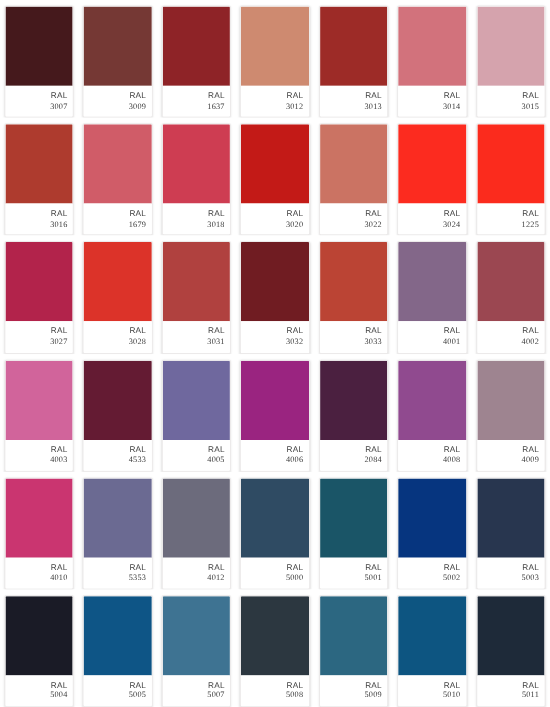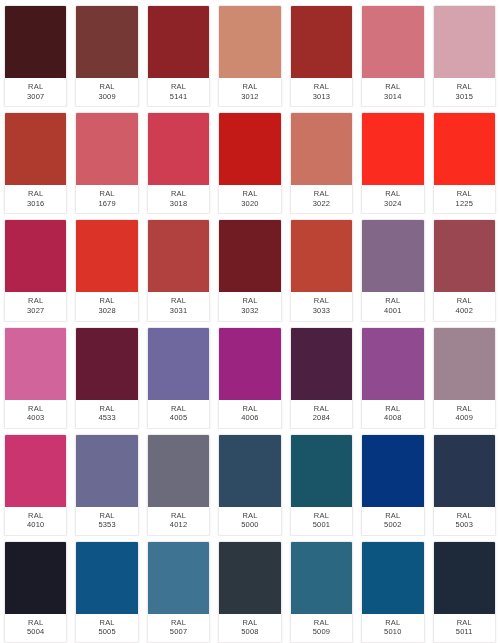--- a/index.html
+++ b/index.html
@@ -57,30 +57,31 @@
 
   .swatch-label {
     flex: 1 1 auto;
     padding: 4px 5px 0 5px;
     box-sizing: border-box;
     background: #ffffff;
     font-size: 7.5px;
     line-height: 9.5px;
     color: #3a3a3a;
     letter-spacing: 0.2px;
-    text-align: center;
+    text-align: right;
   }
 
   .swatch-label .brand {
     display: block;
     color: #444444;
   }
   .swatch-label .code {
     display: block;
     color: #3a3a3a;
+    font-family: Liberation Serif, serif;
   }
 </style>
 </head>
 <body>
 
 <div id="swatch-grid">
     <div class="swatch-card">
       <div class="swatch-card-inner">
         <div class="swatch-color" style="background-color: rgb(69, 25, 28);"></div>
         <div class="swatch-label">
@@ -96,21 +97,21 @@
           <span class="brand">RAL</span>
           <span class="code">3009</span>
         </div>
       </div>
     </div>
     <div class="swatch-card">
       <div class="swatch-card-inner">
         <div class="swatch-color" style="background-color: rgb(142, 35, 39);"></div>
         <div class="swatch-label">
           <span class="brand">RAL</span>
-          <span class="code">5141</span>
+          <span class="code">1637</span>
         </div>
       </div>
     </div>
     <div class="swatch-card">
       <div class="swatch-card-inner">
         <div class="swatch-color" style="background-color: rgb(206, 138, 112);"></div>
         <div class="swatch-label">
           <span class="brand">RAL</span>
           <span class="code">3012</span>
         </div>

